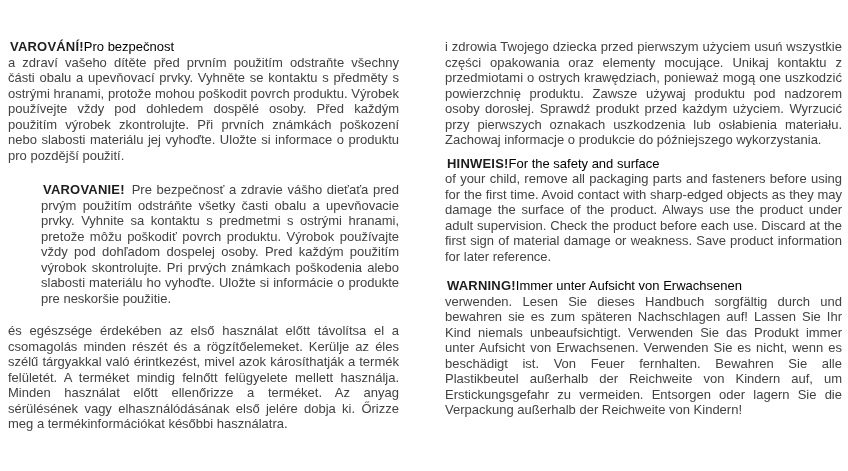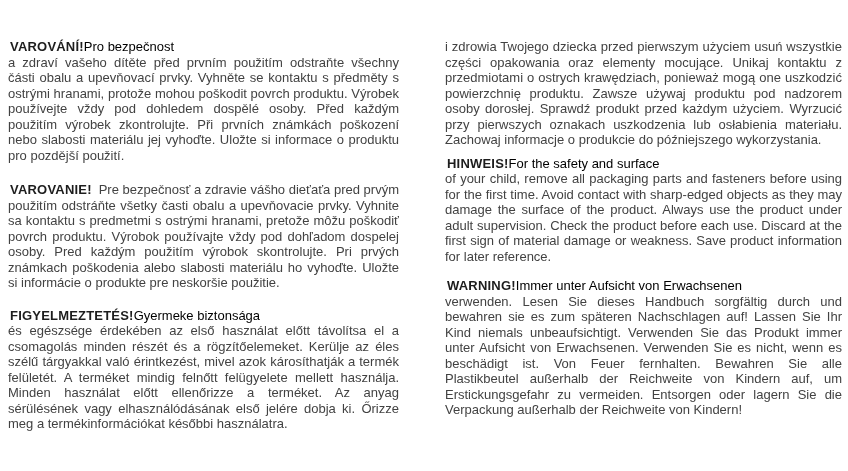--- a/index.html
+++ b/index.html
@@ -21,21 +21,21 @@
   }
   .column {
     position: absolute;
     top: 39px;
   }
   .column-left  { left: 8px;   width: 391px; }
   .column-right { left: 445px; width: 397px; }
 
   .block { margin: 0; }
   .block-cs { margin-bottom: 19px; }
-  .block-sk { margin-bottom: 17px; }
+  .block-sk { margin-bottom: 17px; margin-left: 33px; }
   .block-pl { margin-bottom: 8px;  }
   .block-en { margin-bottom: 14px; }
 
   .first-line {
     display: flex;
     justify-content: flex-start;
     align-items: baseline;
     white-space: nowrap;
   }
   .hdr {
@@ -73,24 +73,20 @@
       <p class="para">a zdraví vašeho dítěte před prvním použitím odstraňte všechny části obalu a upevňovací prvky. Vyhněte se kontaktu s předměty s ostrými hranami, protože mohou poškodit povrch produktu. Výrobek používejte vždy pod dohledem dospělé osoby. Před každým použitím výrobek zkontrolujte. Při prvních známkách poškození nebo slabosti materiálu jej vyhoďte. Uložte si informace o produktu pro pozdější použití.</p>
     </section>
 
     <section class="block block-sk">
       <p class="para">
         <strong class="hdr hdr-inline">VAROVANIE!</strong><span>Pre bezpečnosť a zdravie vášho dieťaťa pred prvým použitím odstráňte všetky časti obalu a upevňovacie prvky. Vyhnite sa kontaktu s predmetmi s ostrými hranami, pretože môžu poškodiť povrch produktu. Výrobok používajte vždy pod dohľadom dospelej osoby. Pred každým použitím výrobok skontrolujte. Pri prvých známkach poškodenia alebo slabosti materiálu ho vyhoďte. Uložte si informácie o produkte pre neskoršie použitie.</span>
       </p>
     </section>
 
     <section class="block">
-      <div class="first-line">
-        <strong class="hdr">FIGYELMEZTETÉS!</strong>
-        <span class="lead">Gyermeke biztonsága</span>
-      </div>
       <p class="para">és egészsége érdekében az első használat előtt távolítsa el a csomagolás minden részét és a rögzítőelemeket. Kerülje az éles szélű tárgyakkal való érintkezést, mivel azok károsíthatják a termék felületét. A terméket mindig felnőtt felügyelete mellett használja. Minden használat előtt ellenőrizze a terméket. Az anyag sérülésének vagy elhasználódásának első jelére dobja ki. Őrizze meg a termékinformációkat későbbi használatra.</p>
     </section>
 
   </div>
 
   <div class="column column-right">
 
     <section class="block block-pl">
       <p class="para">i zdrowia Twojego dziecka przed pierwszym użyciem usuń wszystkie części opakowania oraz elementy mocujące. Unikaj kontaktu z przedmiotami o ostrych krawędziach, ponieważ mogą one uszkodzić powierzchnię produktu. Zawsze używaj produktu pod nadzorem osoby dorosłej. Sprawdź produkt przed każdym użyciem. Wyrzucić przy pierwszych oznakach uszkodzenia lub osłabienia materiału. Zachowaj informacje o produkcie do późniejszego wykorzystania.</p>
     </section>

